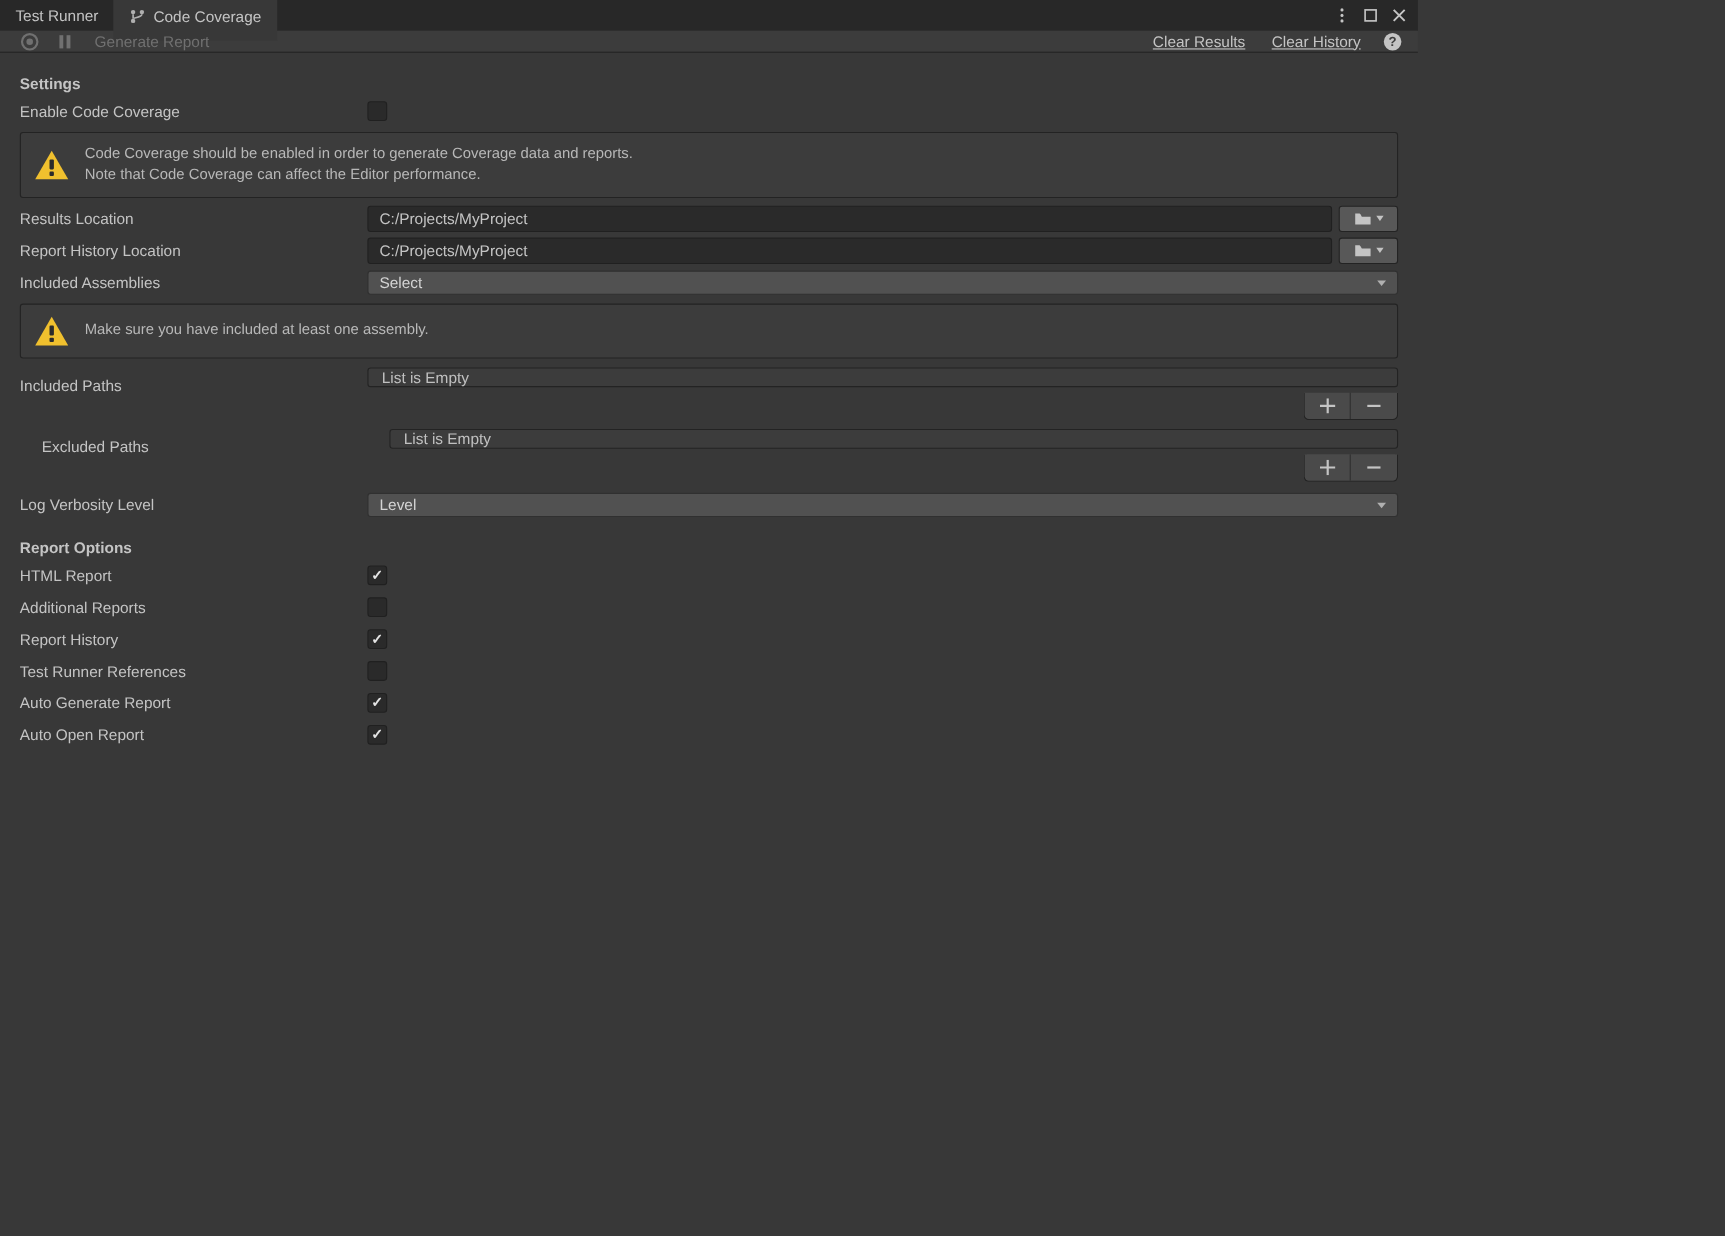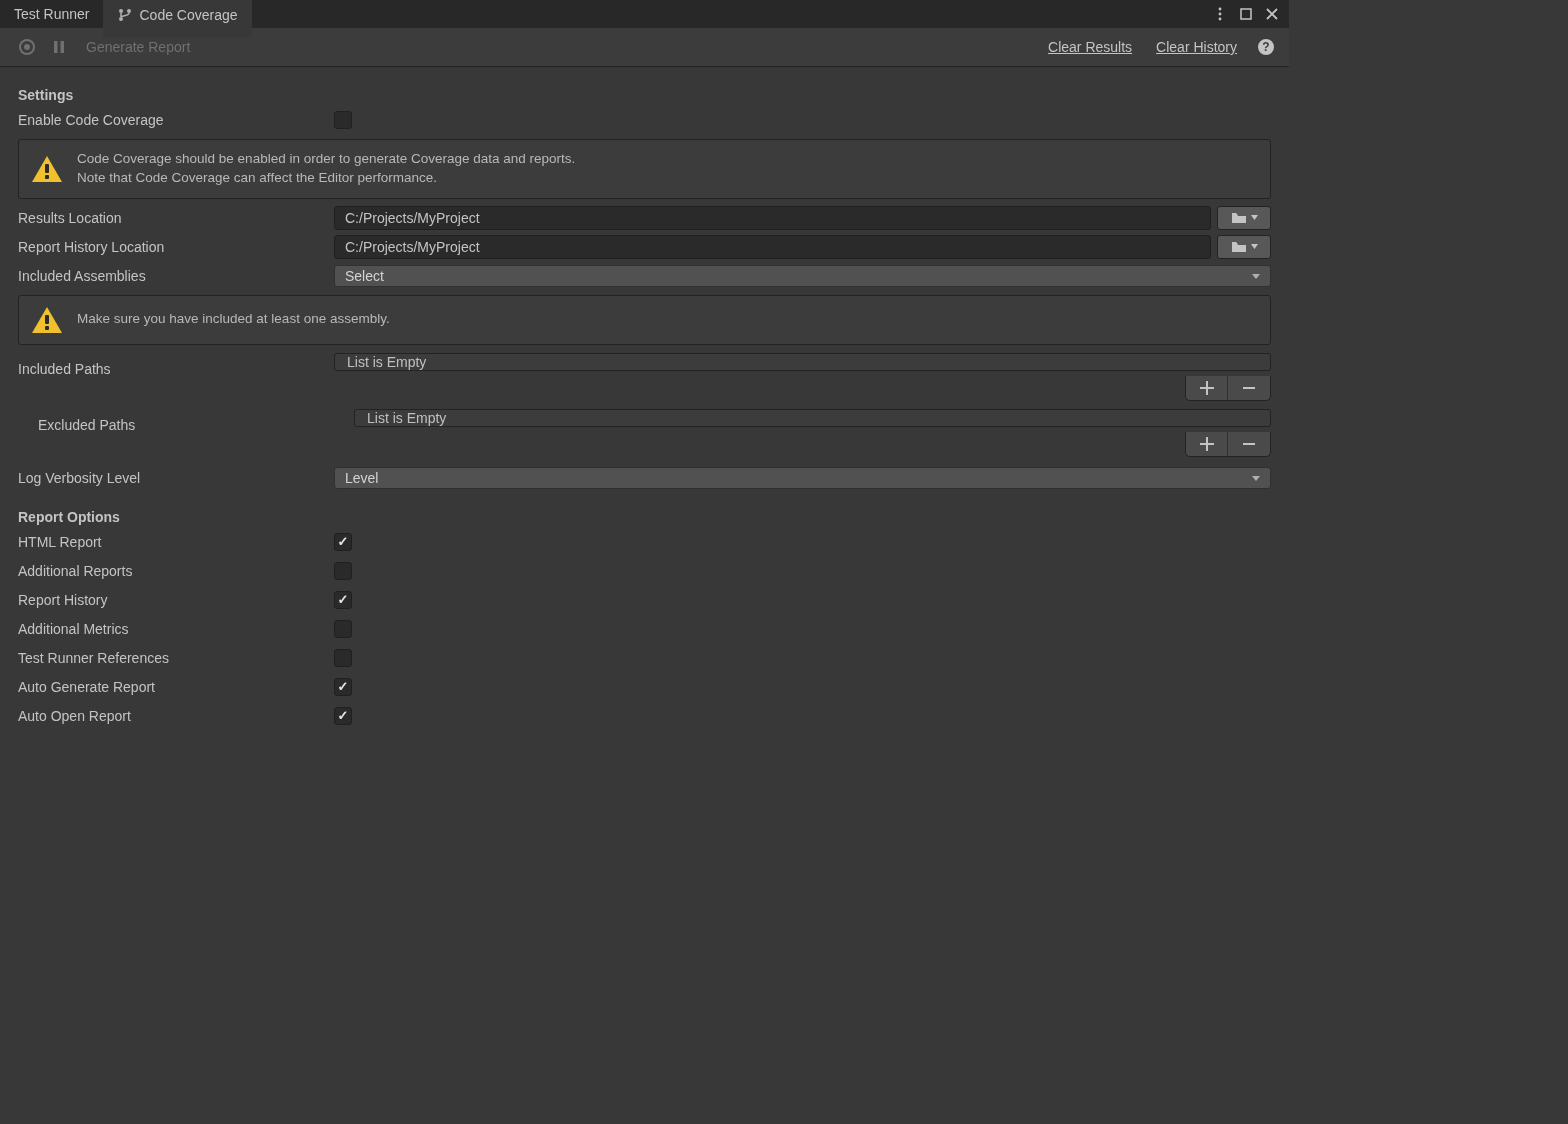--- a/index.html
+++ b/index.html
@@ -42,21 +42,21 @@
 }
 .win-ctrl {
   width: 22px; height: 22px;
   display: flex; align-items: center; justify-content: center;
   cursor: pointer;
 }
 .toolbar {
   display: flex;
   align-items: center;
   background: #3c3c3c;
-  height: 39px;
+  height: 20px;
   border-bottom: 1px solid #232323;
 }
 .toolbar-left {
   display: flex;
   align-items: center;
   padding-left: 12px;
   gap: 2px;
 }
 .tbtn {
   height: 28px;
@@ -421,32 +421,26 @@
         <div class="checkbox"></div>
       </div>
   </div>
   <div class="row">
     <div class="row-label">Report History</div>
     <div class="row-control">
         <div class="checkbox checked"></div>
       </div>
   </div>
   <div class="row">
-    <div class="row-label">Additional Metrics</div>
+    <div class="row-label">Test Runner References</div>
     <div class="row-control">
         <div class="checkbox"></div>
       </div>
   </div>
   <div class="row">
-    <div class="row-label">Test Runner References</div>
-    <div class="row-control">
-        <div class="checkbox"></div>
-      </div>
-  </div>
-  <div class="row">
     <div class="row-label">Auto Generate Report</div>
     <div class="row-control">
         <div class="checkbox checked"></div>
       </div>
   </div>
   <div class="row">
     <div class="row-label">Auto Open Report</div>
     <div class="row-control">
         <div class="checkbox checked"></div>
       </div>

